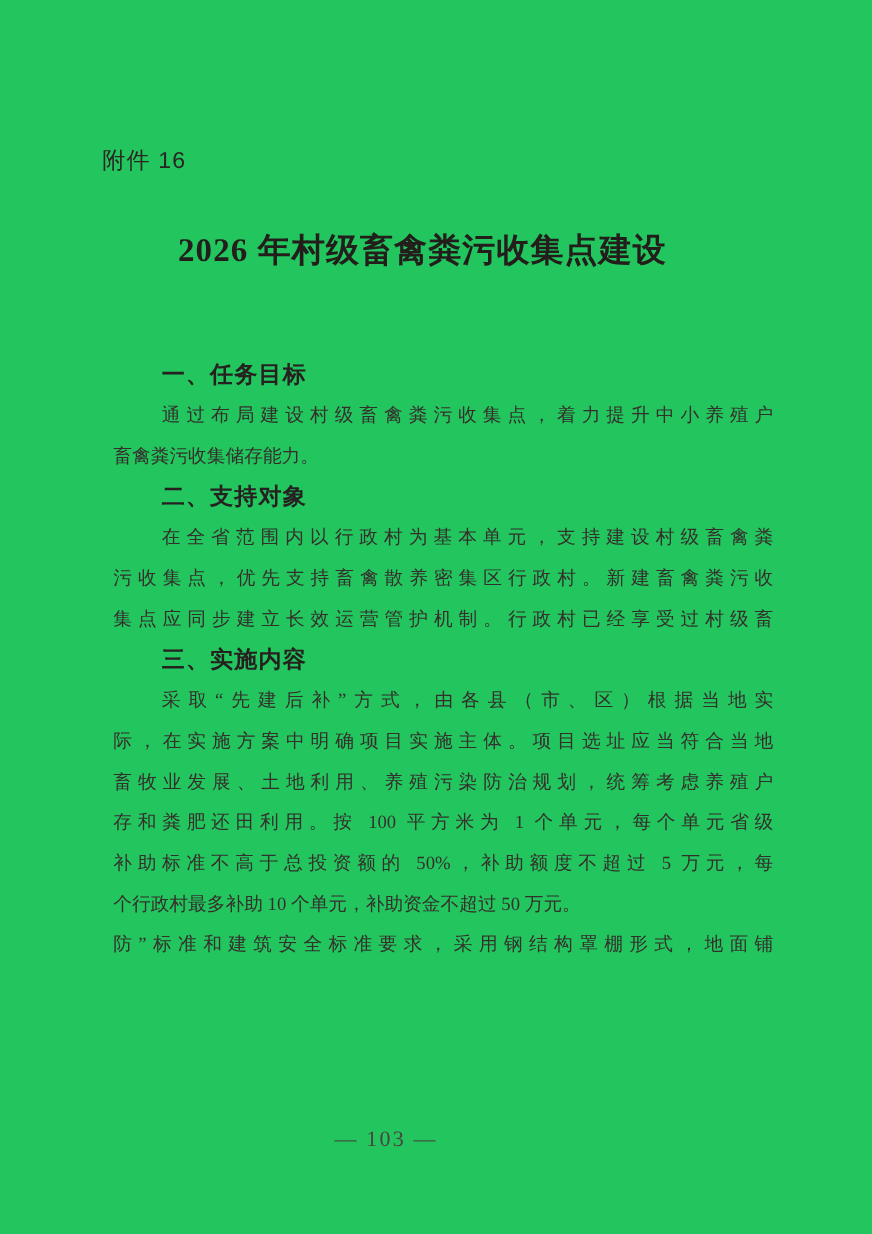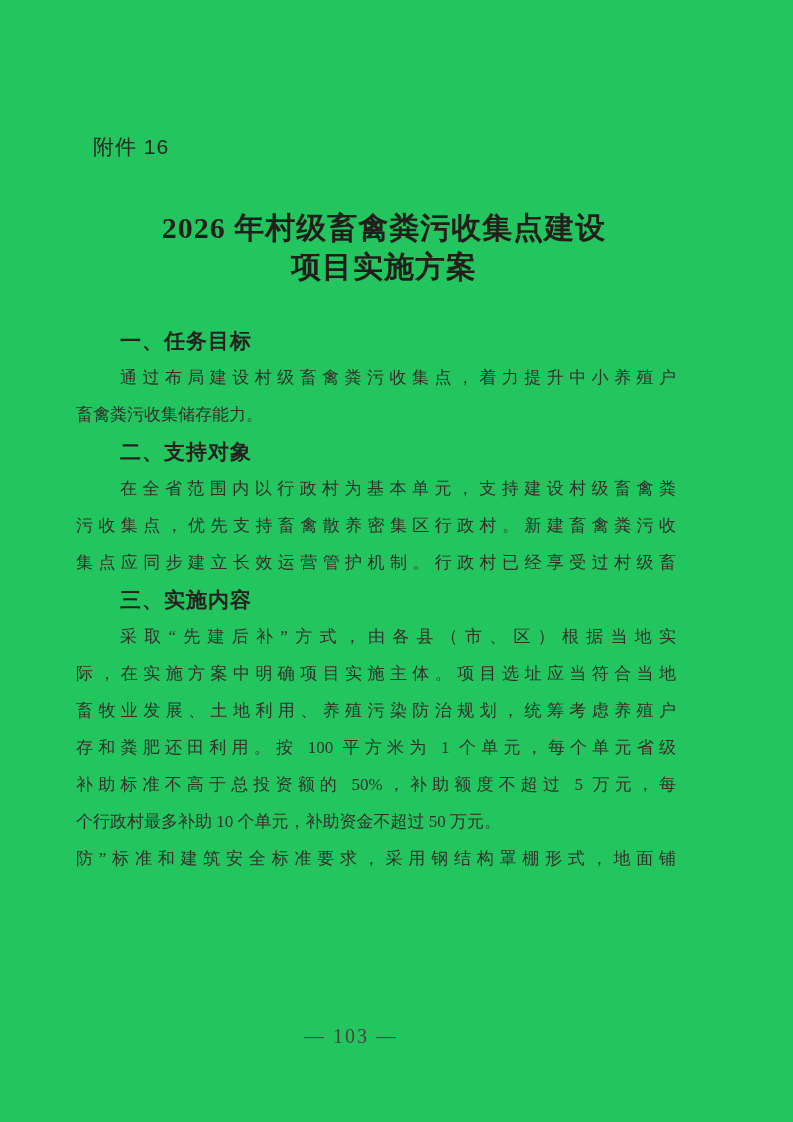--- a/index.html
+++ b/index.html
@@ -38,21 +38,21 @@
     font-family: "Liberation Serif", "DejaVu Serif", serif;
     font-weight: bold;
     font-size: 30px;
     line-height: 39px;
     color: #231e1b;
     letter-spacing: 1px;
     margin-left: 32px;
   }
   .doc-body {
     position: absolute;
-    left: 76px;
+    left: 103px;
     top: 322px;
     width: 600px;
   }
   .sec-heading {
     height: 37px;
     line-height: 37px;
     padding-left: 44px;
     font-family: "Liberation Sans", "DejaVu Sans", sans-serif;
     font-weight: bold;
     font-size: 21px;
@@ -89,21 +89,20 @@
 </style>
 </head>
 <body>
 
 <div class="page">
 
   <div class="attachment-label">附件 16</div>
 
   <div class="doc-title">
     <div>2026 年村级畜禽粪污收集点建设</div>
-    <div>项目实施方案</div>
   </div>
 
   <div class="doc-body">
       <div class="sec-heading">一、任务目标</div>
       <div class="para-line first">通过布局建设村级畜禽粪污收集点，着力提升中小养殖户</div>
       <div class="para-line last">畜禽粪污收集储存能力。</div>
       <div class="sec-heading">二、支持对象</div>
       <div class="para-line first">在全省范围内以行政村为基本单元，支持建设村级畜禽粪</div>
       <div class="para-line">污收集点，优先支持畜禽散养密集区行政村。新建畜禽粪污收</div>
       <div class="para-line">集点应同步建立长效运营管护机制。行政村已经享受过村级畜</div>

